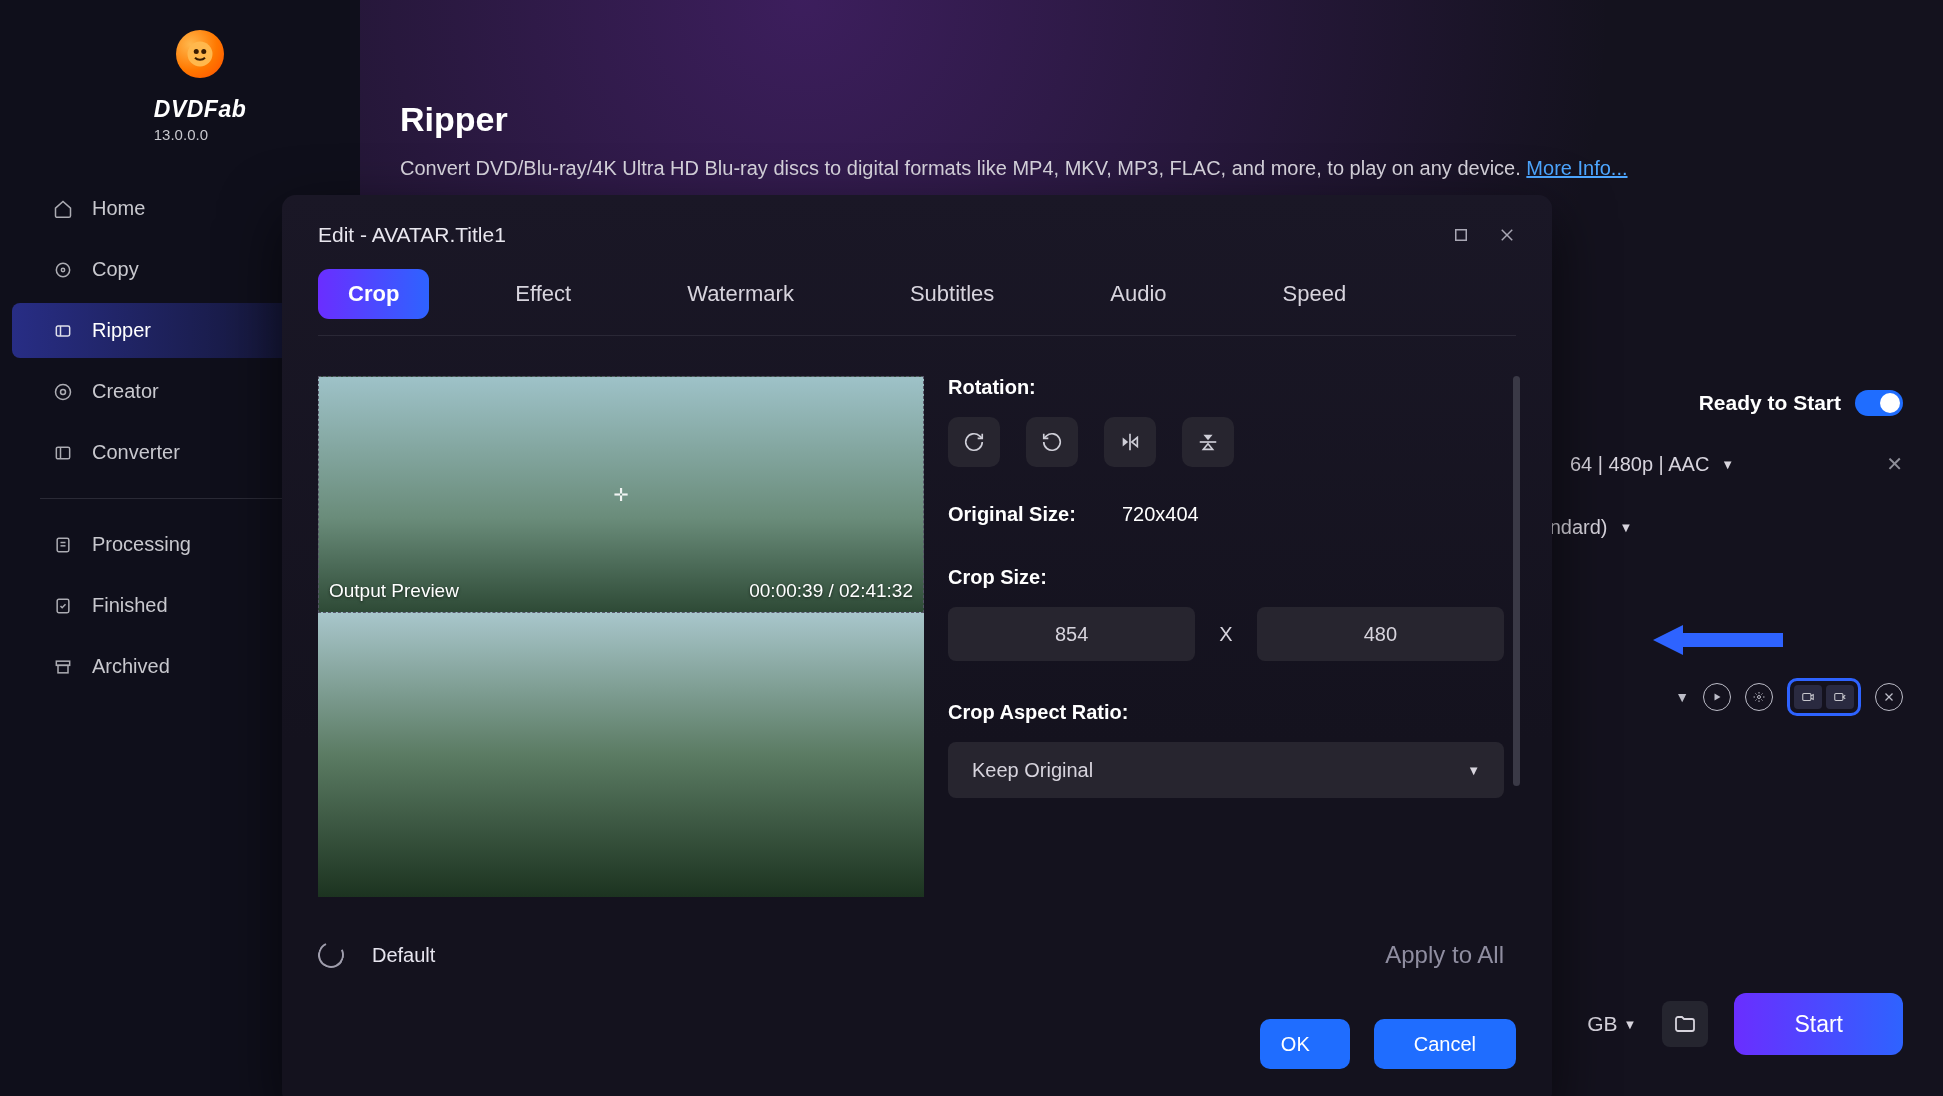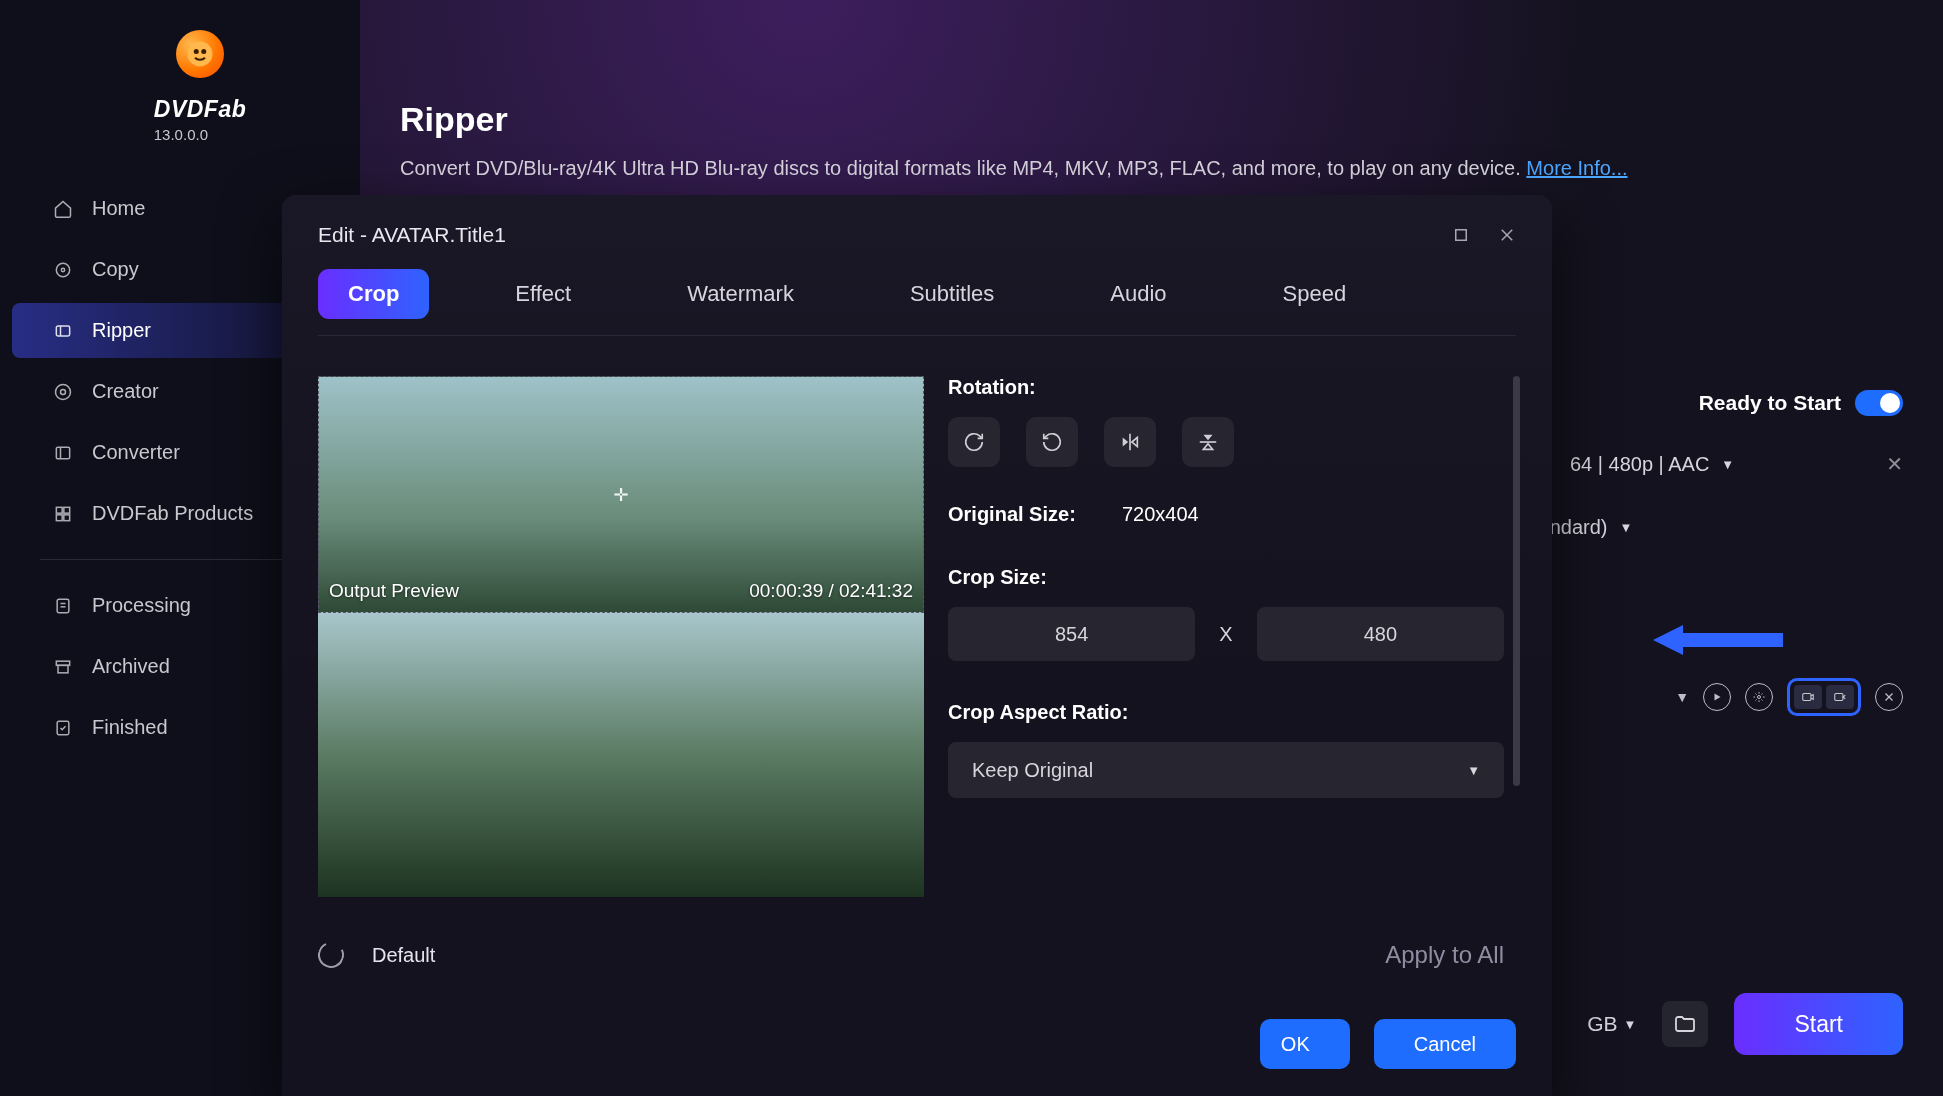--- a/index.html
+++ b/index.html
@@ -353,61 +353,50 @@
     </div>
     <div class="nav-item">
       <span class="nav-icon">
           <svg width="20" height="20" viewBox="0 0 24 24" fill="none" stroke="#c8c8ce" stroke-width="1.8">
             <rect x="4" y="5" width="16" height="14" rx="2"></rect>
             <line x1="9" y1="5" x2="9" y2="19"></line>
           </svg>
         </span>
       <span>Converter</span>
     </div>
-    <div class="nav-item">
-      <span class="nav-icon">
-          <svg width="20" height="20" viewBox="0 0 24 24" fill="none" stroke="#c8c8ce" stroke-width="1.8">
-            <rect x="4" y="4" width="7" height="7"></rect>
-            <rect x="13" y="4" width="7" height="7"></rect>
-            <rect x="4" y="13" width="7" height="7"></rect>
-            <rect x="13" y="13" width="7" height="7"></rect>
-          </svg>
-        </span>
-      <span>DVDFab Products</span>
-    </div>
 
     <div class="nav-sep"></div>
 
     <div class="nav-item">
       <span class="nav-icon">
           <svg width="20" height="20" viewBox="0 0 24 24" fill="none" stroke="#c8c8ce" stroke-width="1.8">
             <rect x="5" y="4" width="14" height="16" rx="2"></rect>
             <line x1="9" y1="9" x2="15" y2="9"></line>
             <line x1="9" y1="13" x2="15" y2="13"></line>
           </svg>
         </span>
       <span>Processing</span>
     </div>
     <div class="nav-item">
       <span class="nav-icon">
           <svg width="20" height="20" viewBox="0 0 24 24" fill="none" stroke="#c8c8ce" stroke-width="1.8">
+            <rect x="5" y="4" width="14" height="16" rx="2"></rect>
+            <path d="M9 12l2 2 4-4"></path>
+          </svg>
+        </span>
+      <span>Finished</span>
+    </div>
+    <div class="nav-item">
+      <span class="nav-icon">
+          <svg width="20" height="20" viewBox="0 0 24 24" fill="none" stroke="#c8c8ce" stroke-width="1.8">
             <rect x="4" y="5" width="16" height="5"></rect>
             <rect x="6" y="10" width="12" height="9"></rect>
           </svg>
         </span>
       <span>Archived</span>
-    </div>
-    <div class="nav-item">
-      <span class="nav-icon">
-          <svg width="20" height="20" viewBox="0 0 24 24" fill="none" stroke="#c8c8ce" stroke-width="1.8">
-            <rect x="5" y="4" width="14" height="16" rx="2"></rect>
-            <path d="M9 12l2 2 4-4"></path>
-          </svg>
-        </span>
-      <span>Finished</span>
     </div>
   </div>
 </div>
 
 <div class="main">
   <div class="page-header">
     <div class="page-title">Ripper</div>
     <div class="page-desc">
       <span>Convert DVD/Blu-ray/4K Ultra HD Blu-ray discs to digital formats like MP4, MKV, MP3, FLAC, and more, to play on any device. </span><a href="#">More Info...</a>
     </div>

